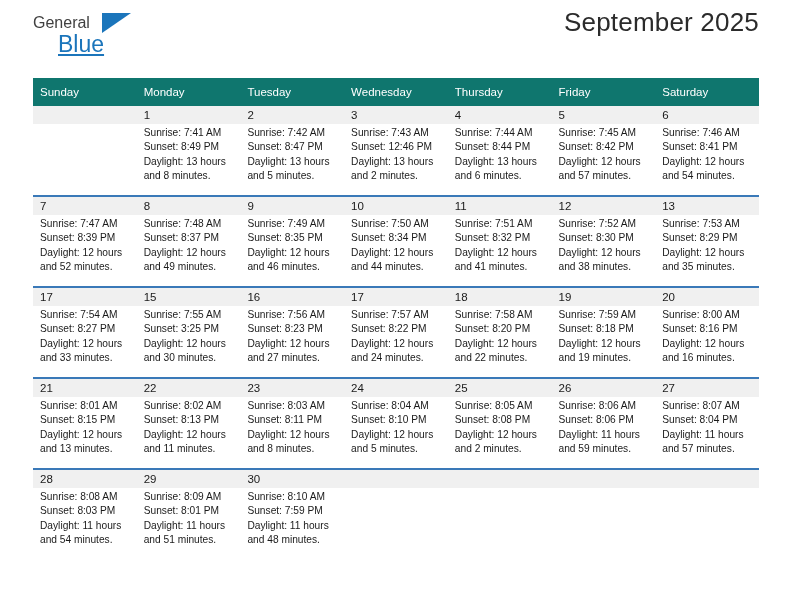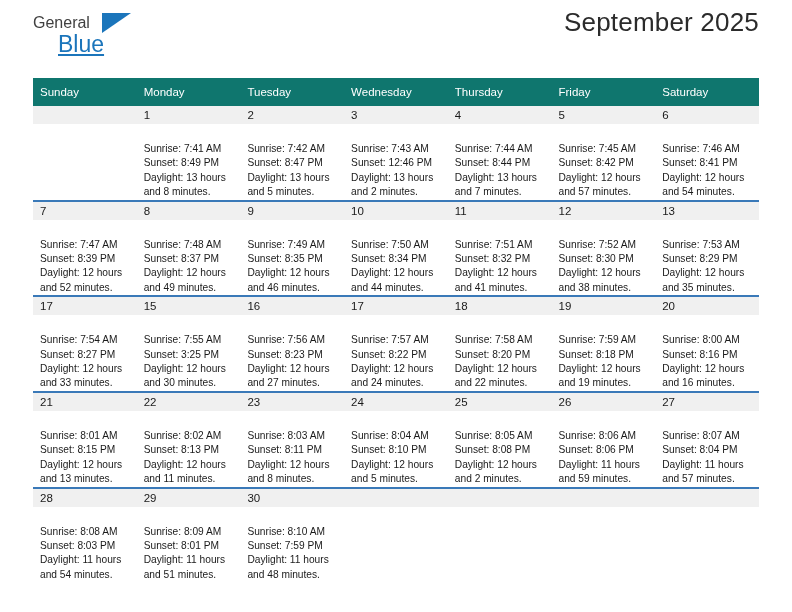--- a/index.html
+++ b/index.html
@@ -123,21 +123,21 @@
     line-height: 18px;
     font-size: 11.5px;
     color: #1a1a1a;
     padding-left: 7px;
     box-sizing: border-box;
   }
   .daynum-band.empty {
     background: #f0f0f0;
   }
   .cell-body {
-    padding: 18px 6px 0 7px;
+    padding: 2px 6px 0 7px;
     font-size: 10.2px;
     line-height: 14.4px;
     color: #1a1a1a;
   }
   .cell-body div {
     white-space: nowrap;
   }
   .blank .daynum-band {
     background: #f0f0f0;
   }
@@ -213,21 +213,21 @@
               </div>
             </div>
           </td>
           <td>
             <div class="cell-inner">
               <div class="daynum-band">4</div>
               <div class="cell-body">
                 <div>Sunrise: 7:44 AM</div>
                 <div>Sunset: 8:44 PM</div>
                 <div>Daylight: 13 hours</div>
-                <div>and 7 minutes.</div>
+                <div>and 6 minutes.</div>
               </div>
             </div>
           </td>
           <td>
             <div class="cell-inner">
               <div class="daynum-band">5</div>
               <div class="cell-body">
                 <div>Sunrise: 7:45 AM</div>
                 <div>Sunset: 8:42 PM</div>
                 <div>Daylight: 12 hours</div>

